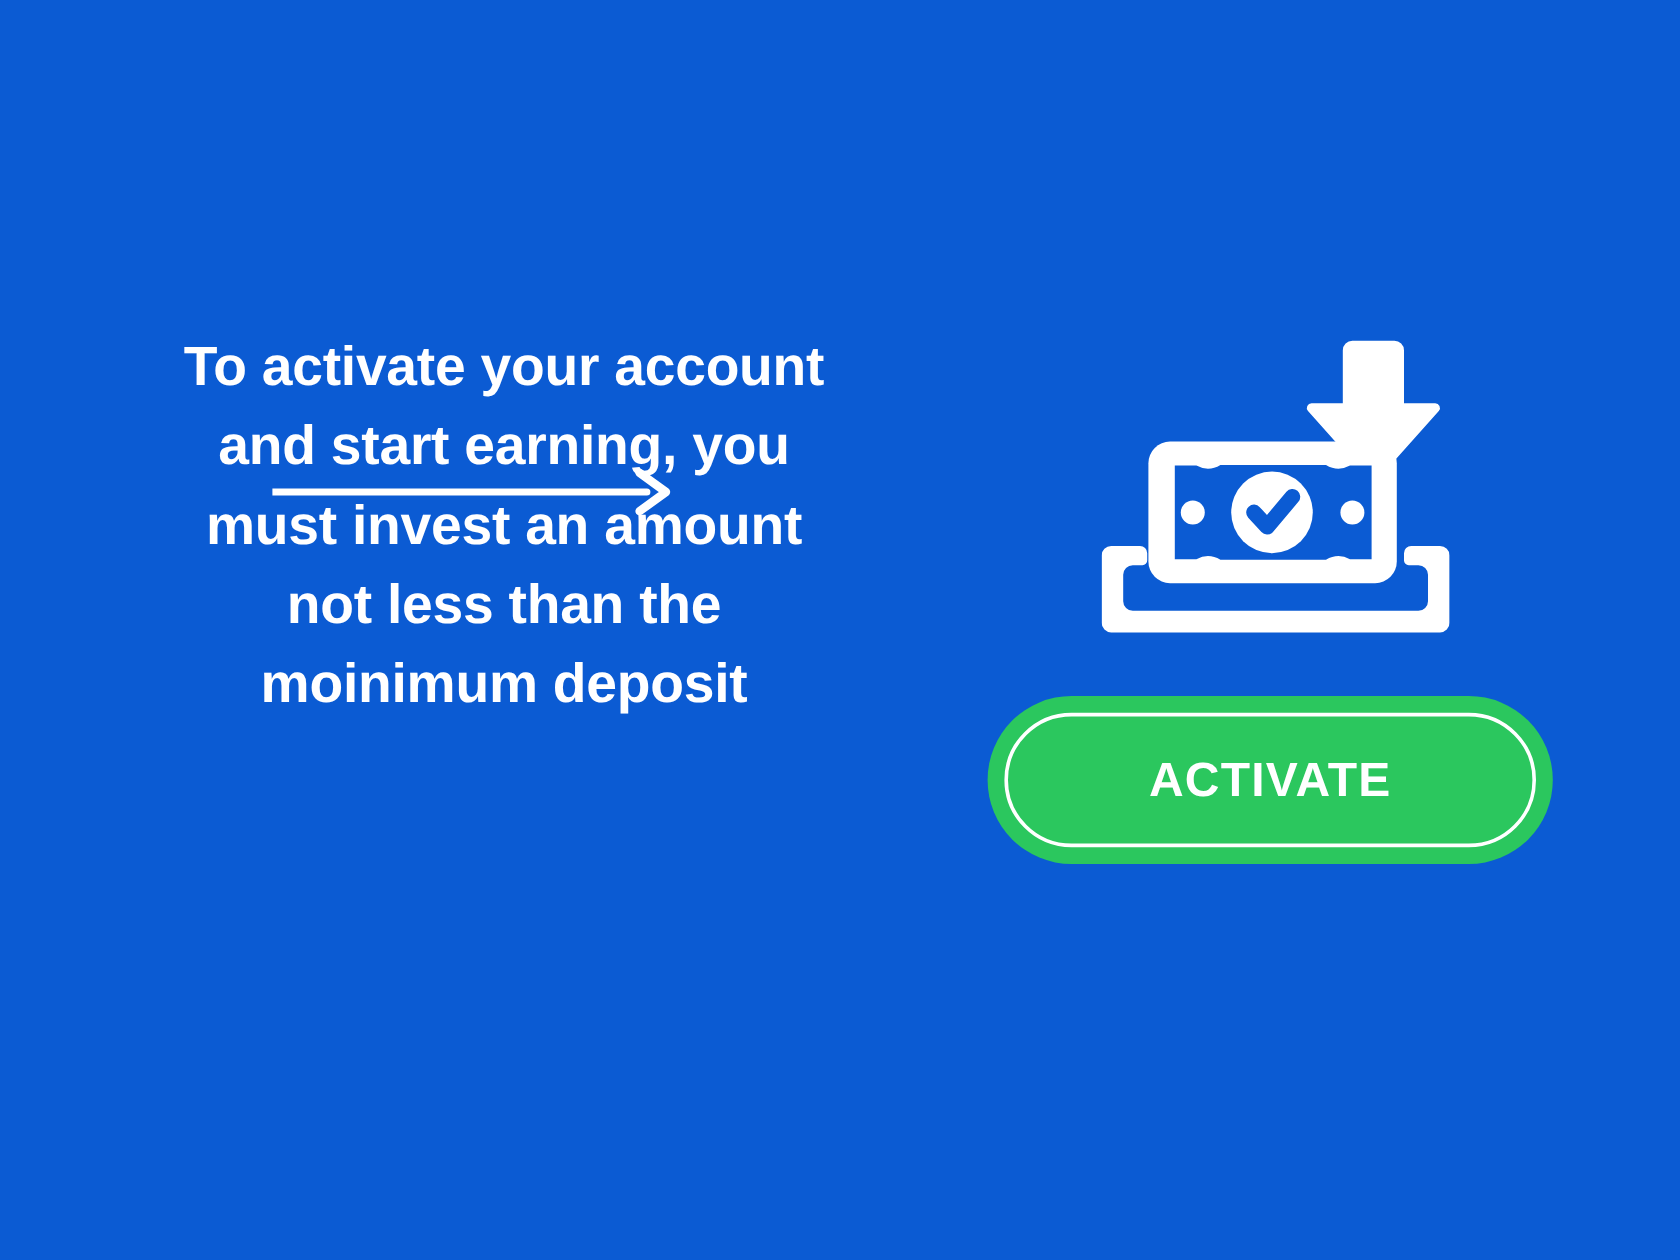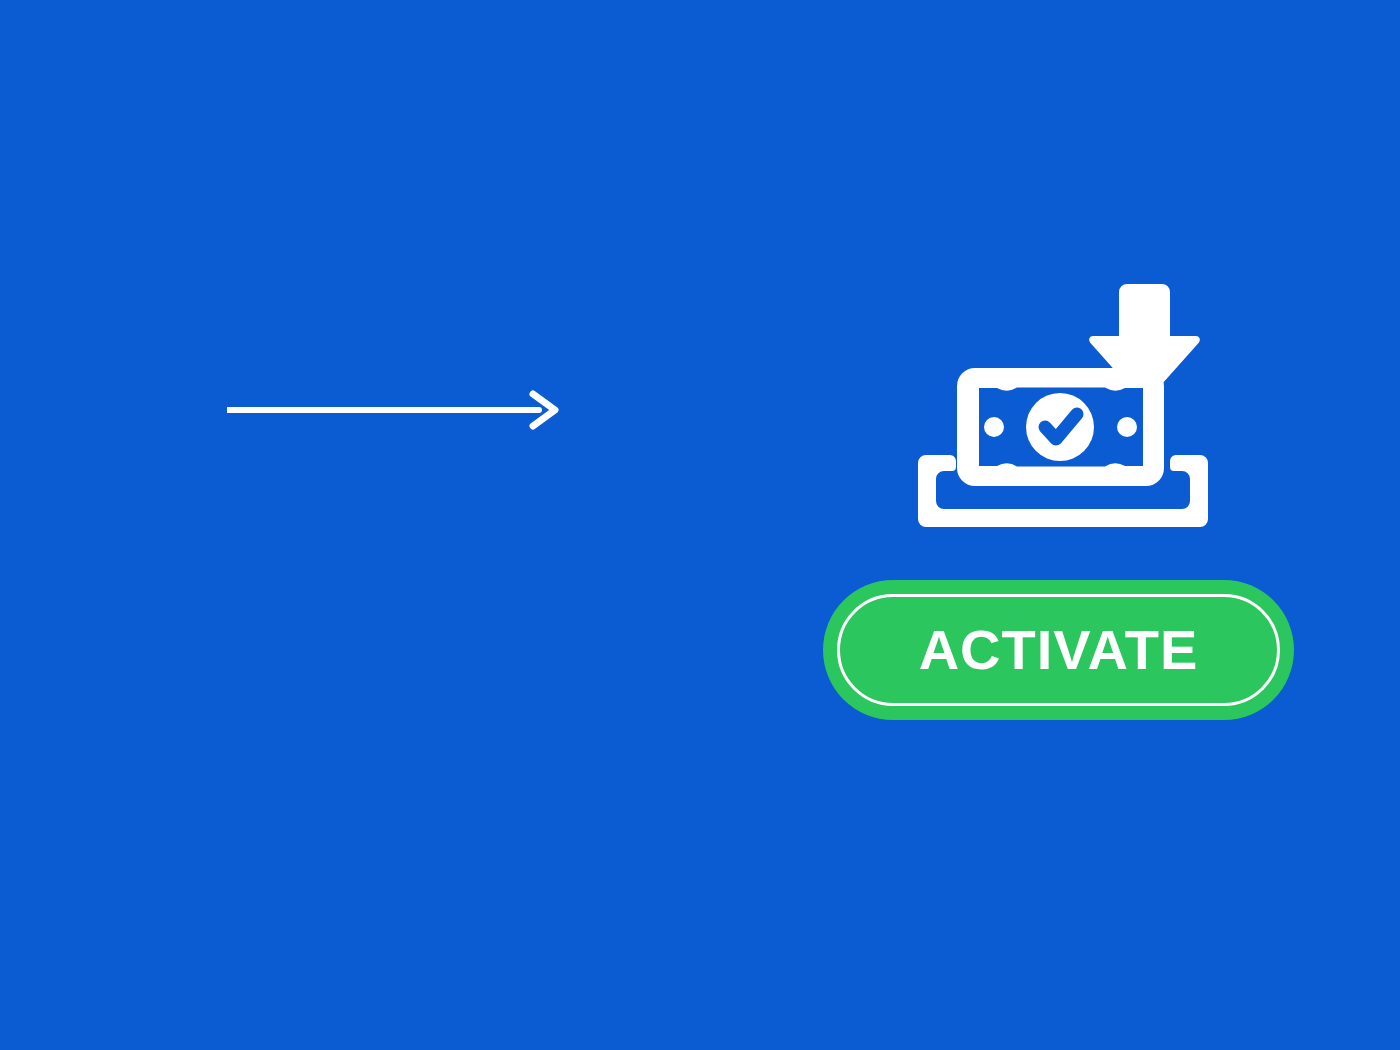--- a/index.html
+++ b/index.html
@@ -99,31 +99,38 @@
     bottom: 14px;
     border: 3px solid #ffffff;
     border-radius: 56px;
     pointer-events: none;
   }
   .activate-label {
     position: relative;
     z-index: 2;
     color: #ffffff;
     font-family: "Liberation Sans", sans-serif;
-    font-size: 56px;
+    font-size: 40px;
     font-weight: 700;
     letter-spacing: 1px;
     line-height: 1;
   }
 </style>
 </head>
 <body>
 
 <div class="canvas">
 
+  <div class="left-block">
+    <p class="headline">To activate your account
+and start earning, you
+must invest an amount
+not less than the
+moinimum deposit</p>
+  </div>
 
   <div class="arrow-wrap">
     <svg width="332" height="40" viewBox="0 0 332 40" aria-hidden="true">
       <line x1="0" y1="20" x2="312" y2="20" stroke="#ffffff" stroke-width="6" stroke-linecap="round"></line>
       <polyline points="306,4 328,20 306,36" fill="none" stroke="#ffffff" stroke-width="7" stroke-linecap="round" stroke-linejoin="round"></polyline>
     </svg>
   </div>
 
   <div class="right-block">
 

